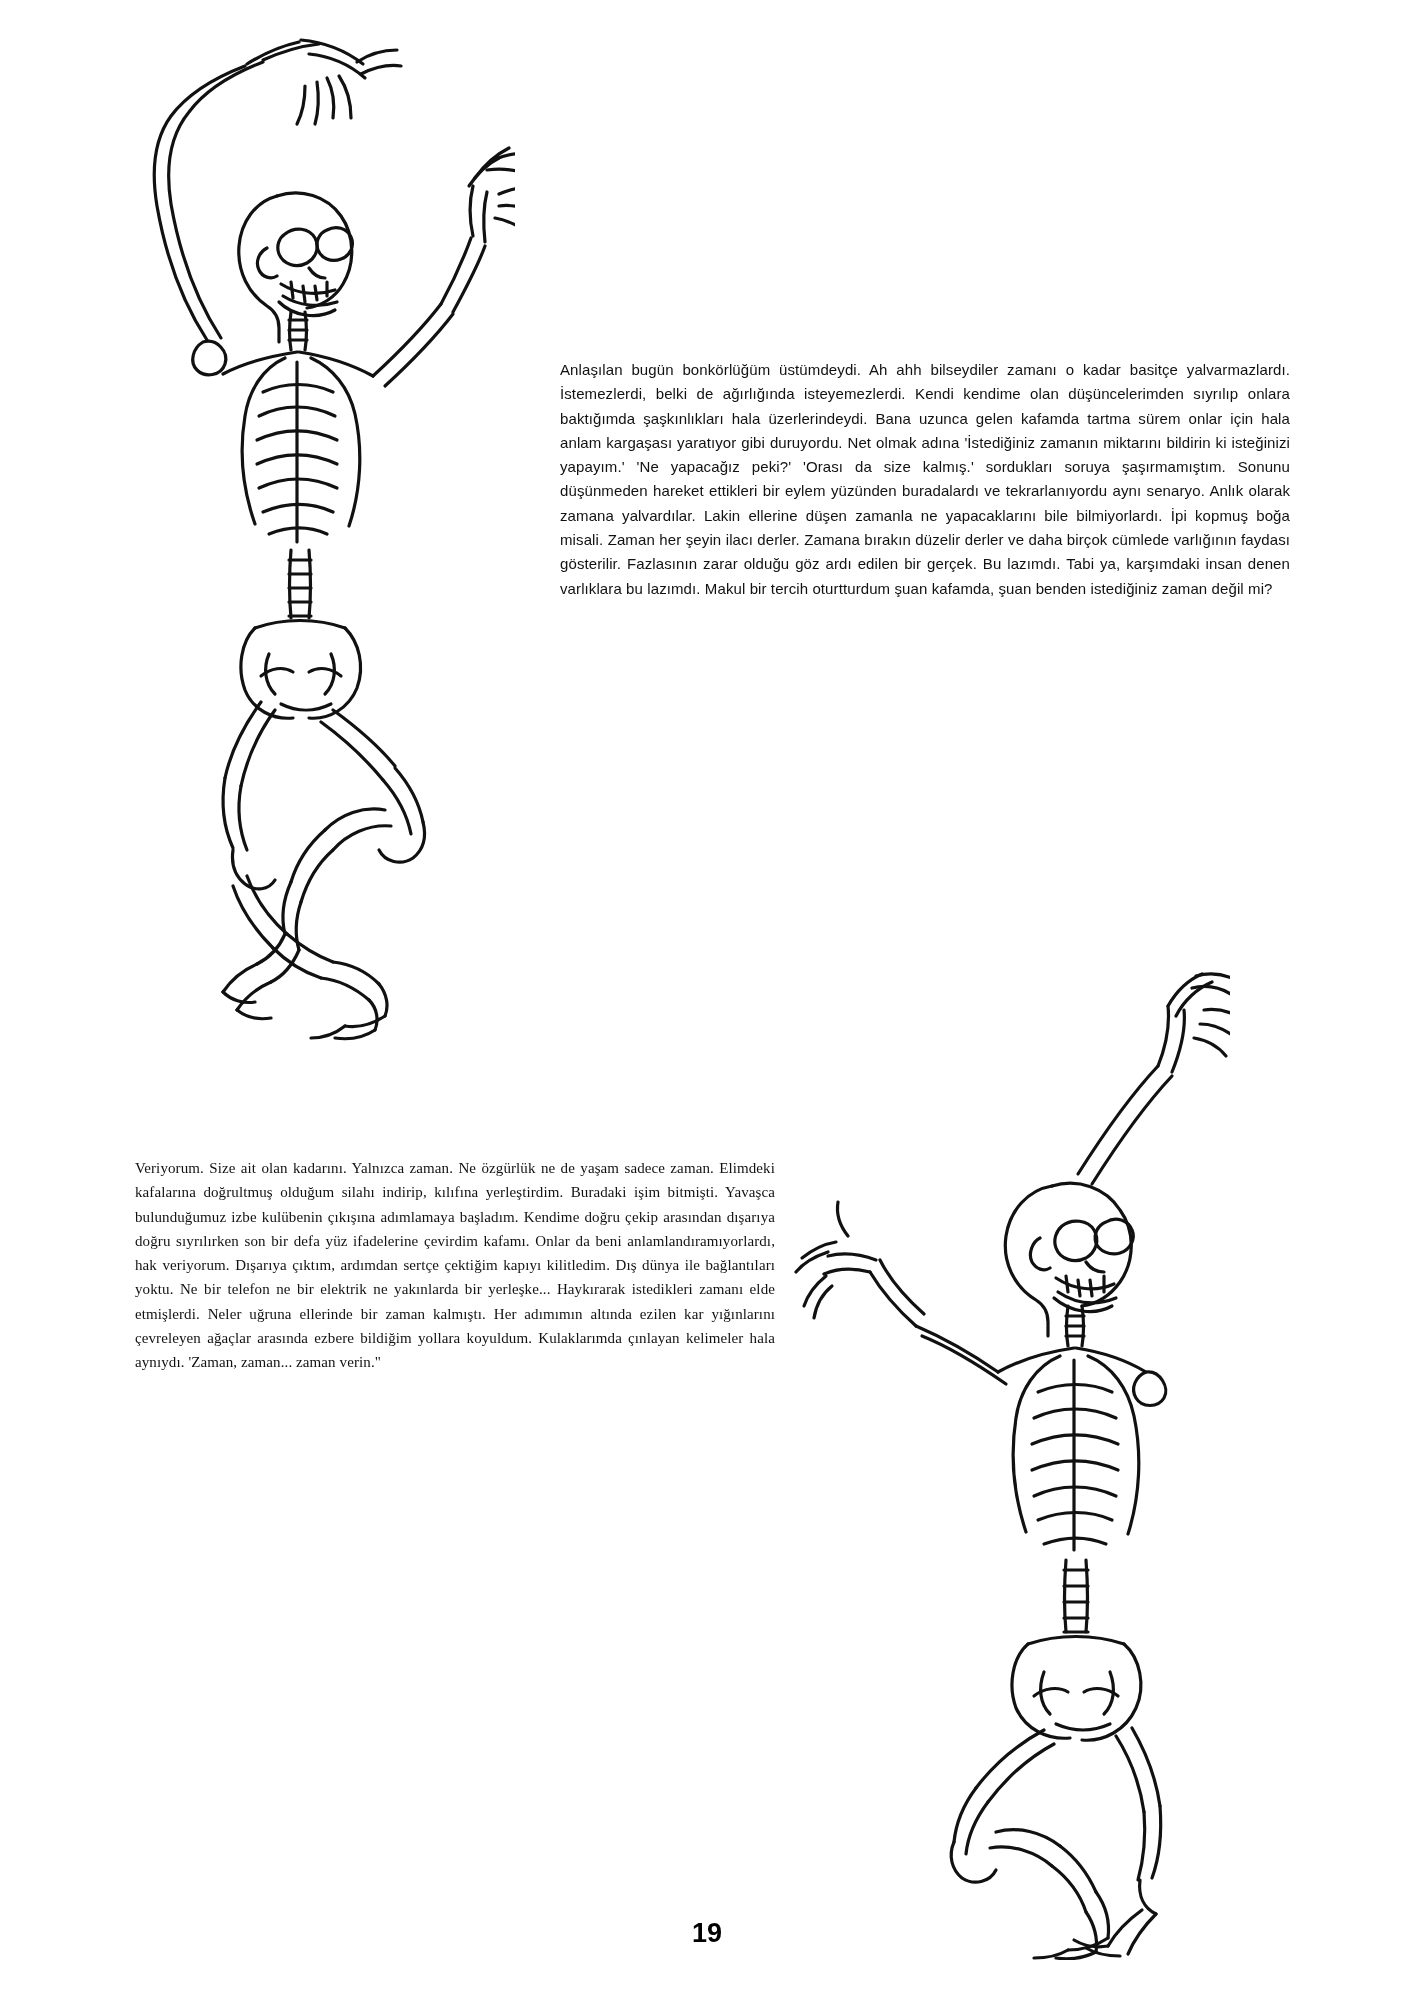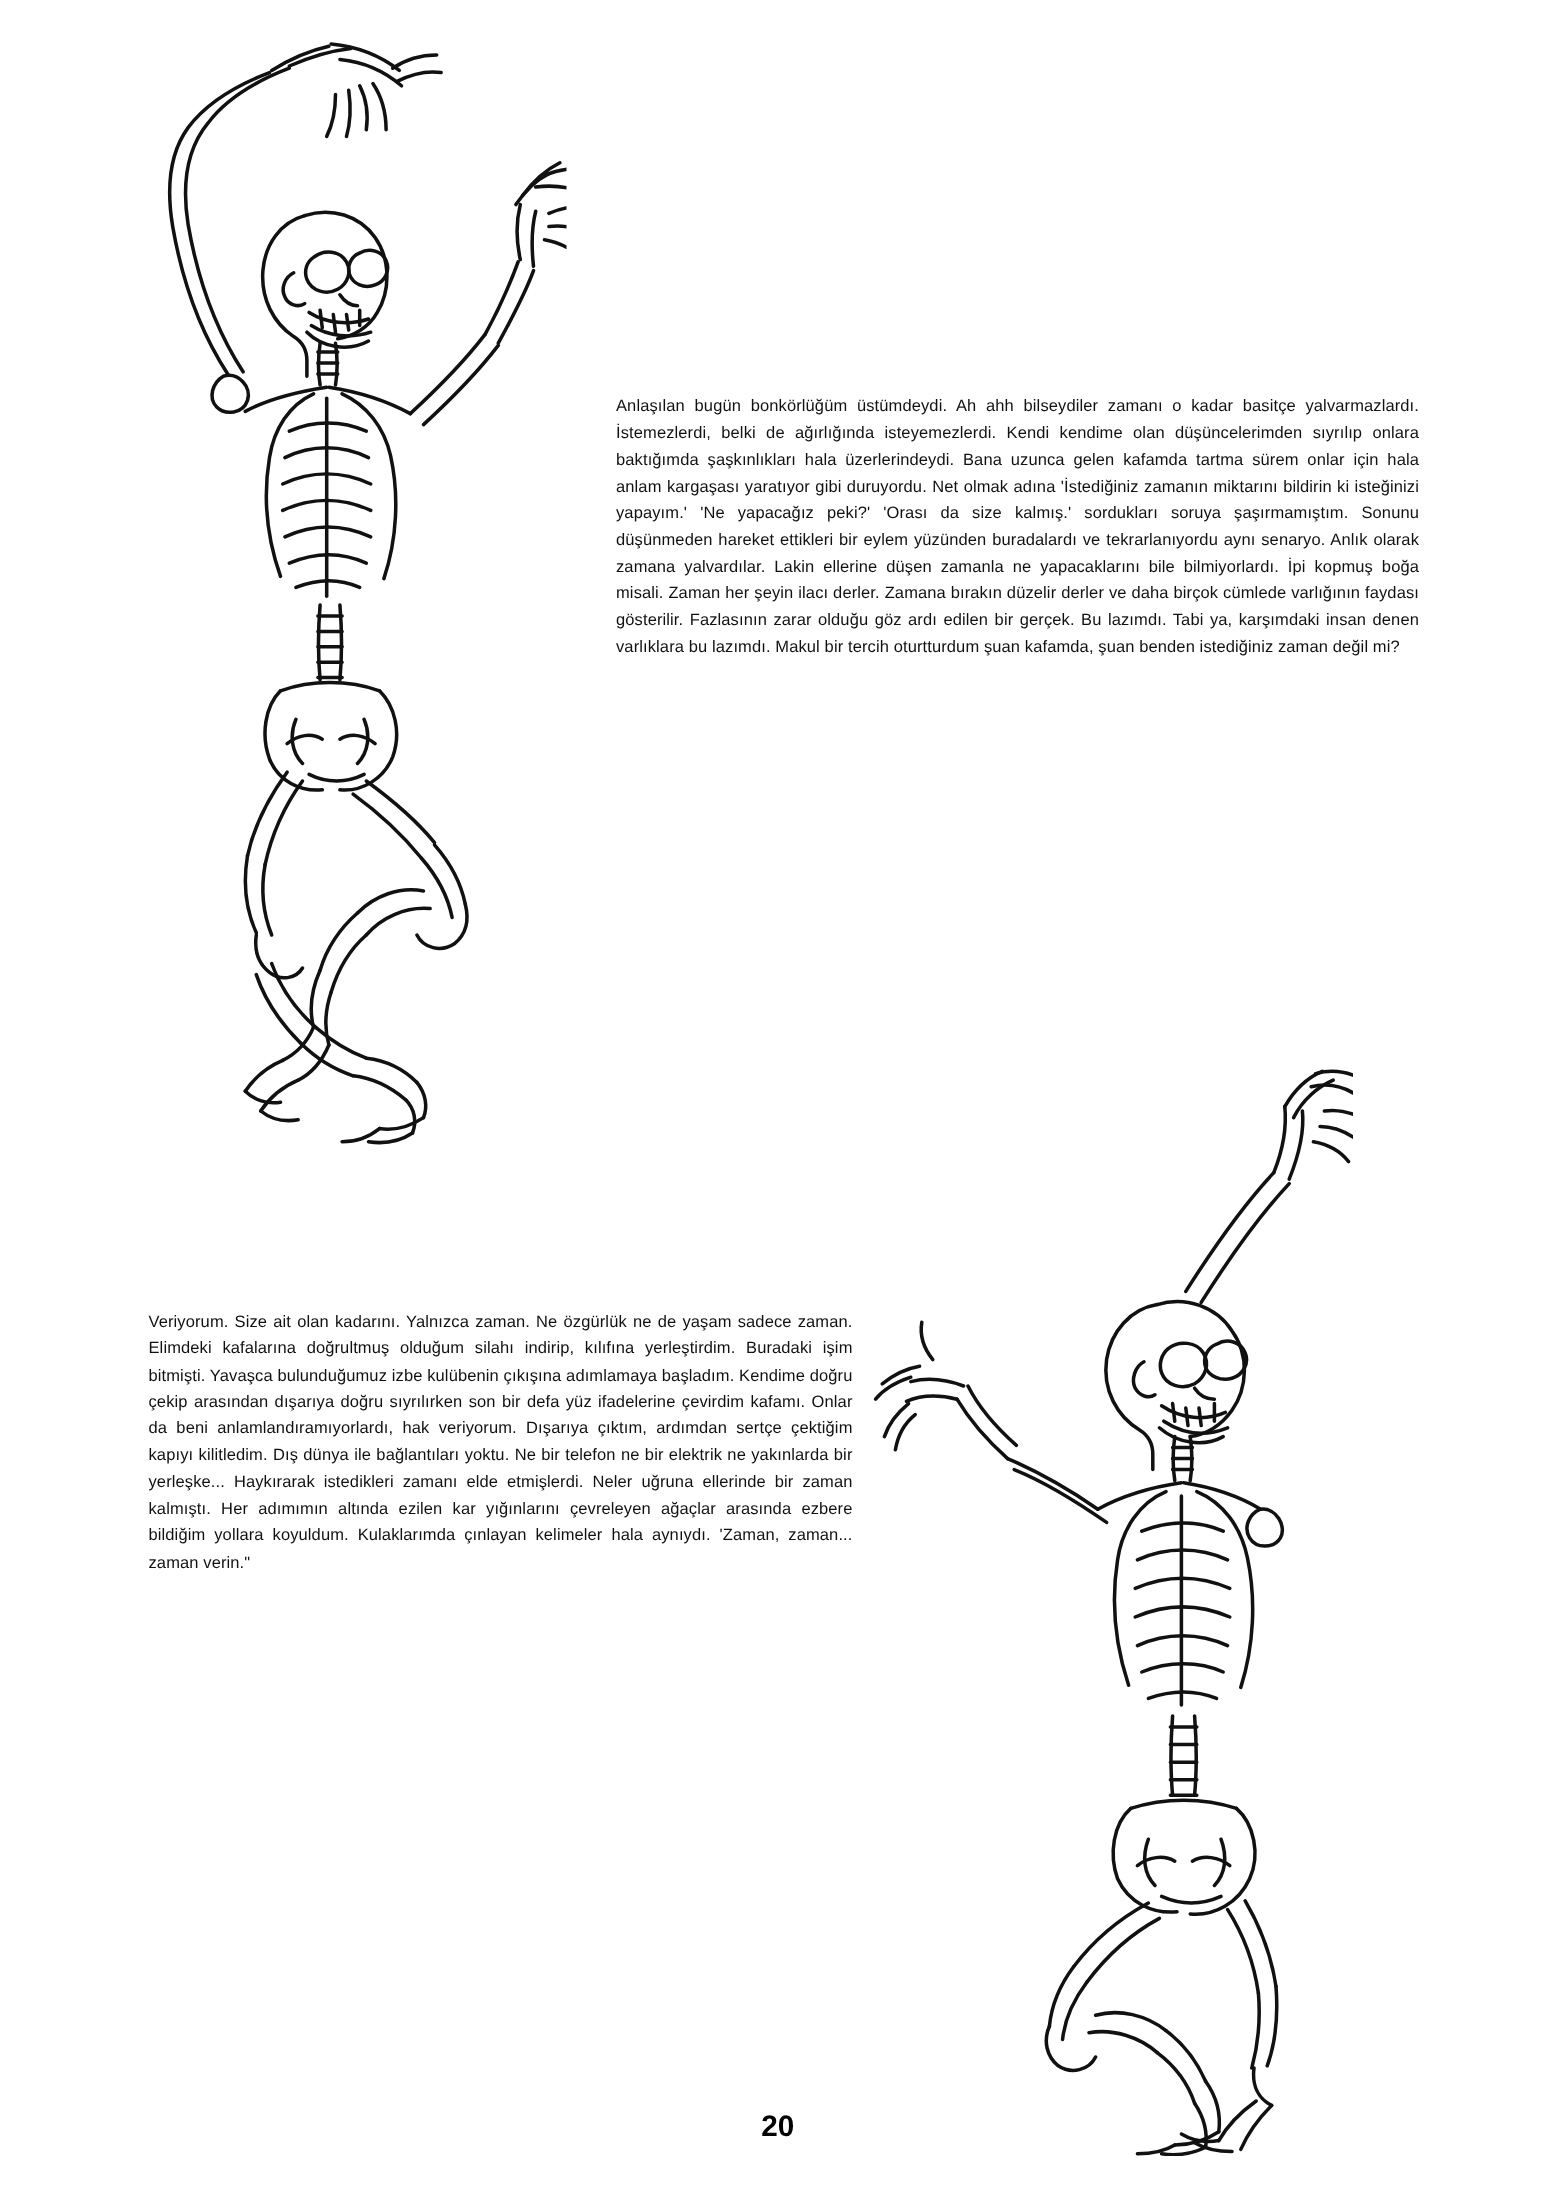--- a/index.html
+++ b/index.html
@@ -33,22 +33,23 @@
     color: #111;
     letter-spacing: 0.1px;
   }
   #para-top {
     left: 560px;
     top: 358px;
     width: 730px;
   }
   #para-bottom {
     left: 135px;
-    top: 1190px;
+    top: 1156px;
     width: 640px;
+    font-family: Liberation Serif, serif;
   }
 
   
   .page-number {
     position: absolute;
     left: 0;
     right: 0;
     top: 1918px;
     text-align: center;
     font-size: 27px;
@@ -295,15 +296,15 @@
         <path d="M352 1030 c-14 10 -26 22 -34 36"></path>
         <path d="M366 1034 c-12 12 -22 26 -28 40"></path>
         <path d="M318 1066 c-12 2 -24 0 -34 -6"></path>
         <path d="M330 1076 c-12 0 -24 -2 -34 -8"></path>
       </g>
     </svg>
   </div>
 
   <div class="para" id="para-bottom">Veriyorum. Size ait olan kadarını. Yalnızca zaman. Ne özgürlük ne de yaşam sadece zaman. Elimdeki kafalarına doğrultmuş olduğum silahı indirip, kılıfına yerleştirdim. Buradaki işim bitmişti. Yavaşca bulunduğumuz izbe kulübenin çıkışına adımlamaya başladım. Kendime doğru çekip arasından dışarıya doğru sıyrılırken son bir defa yüz ifadelerine çevirdim kafamı. Onlar da beni anlamlandıramıyorlardı, hak veriyorum. Dışarıya çıktım, ardımdan sertçe çektiğim kapıyı kilitledim. Dış dünya ile bağlantıları yoktu. Ne bir telefon ne bir elektrik ne yakınlarda bir yerleşke... Haykırarak istedikleri zamanı elde etmişlerdi. Neler uğruna ellerinde bir zaman kalmıştı. Her adımımın altında ezilen kar yığınlarını çevreleyen ağaçlar arasında ezbere bildiğim yollara koyuldum. Kulaklarımda çınlayan kelimeler hala aynıydı. 'Zaman, zaman... zaman verin."</div>
 
-  <div class="page-number">20</div>
+  <div class="page-number">19</div>
 
 </div>
 
 </body></html>

